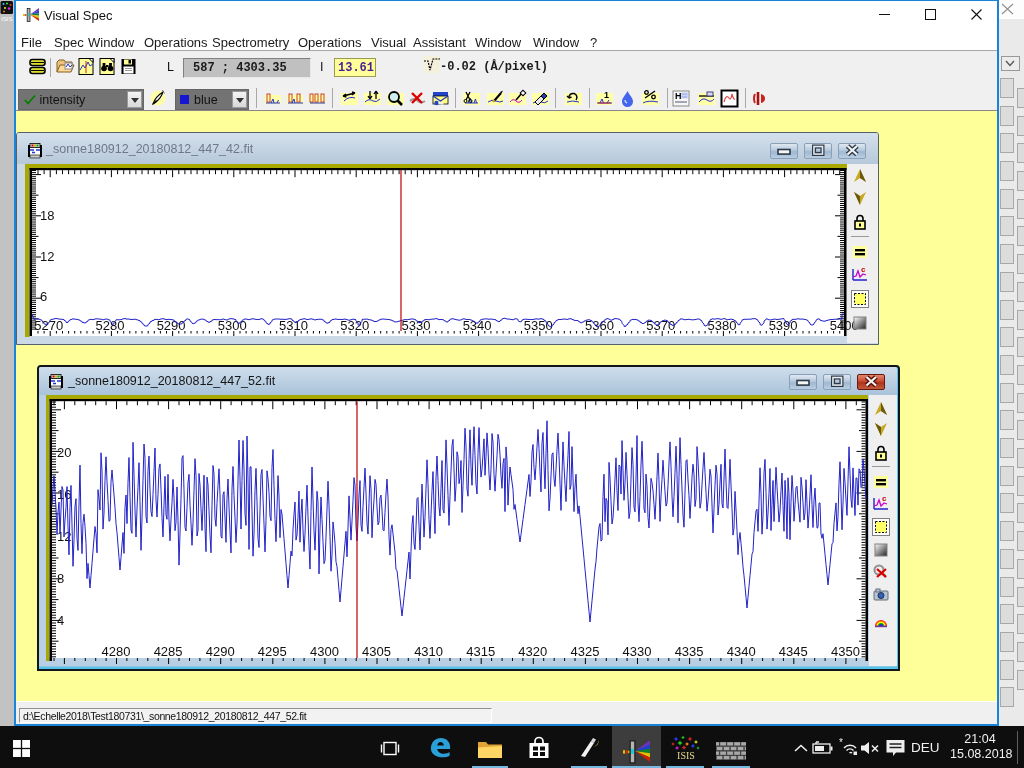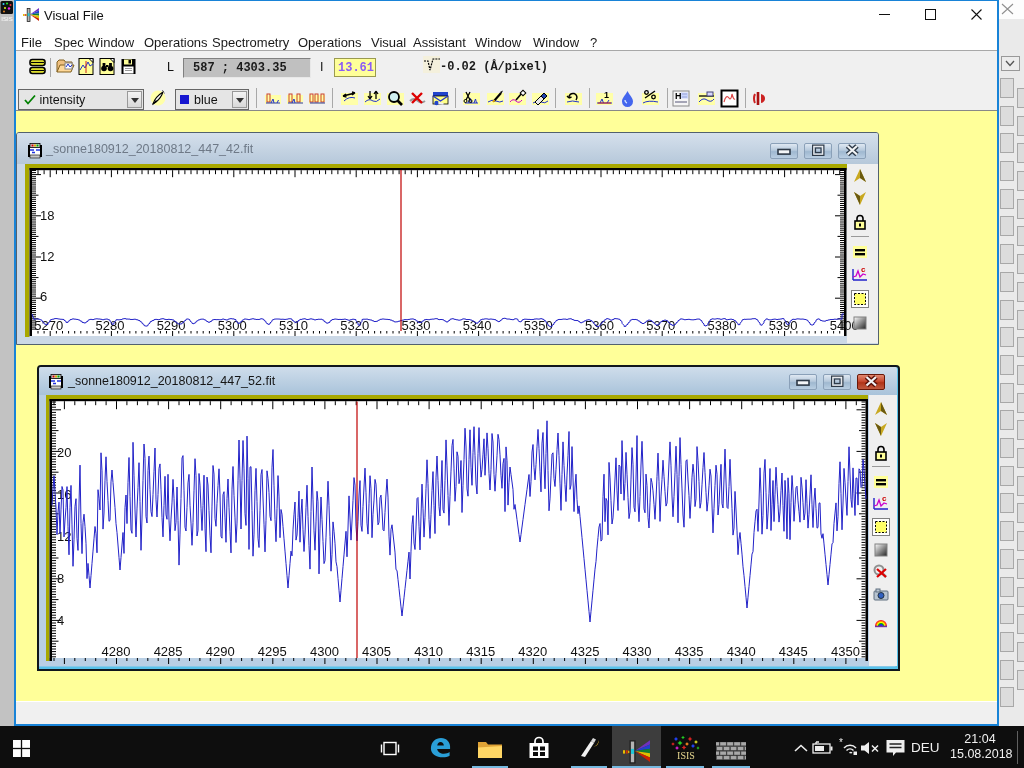--- a/index.html
+++ b/index.html
@@ -1,19 +1,19 @@
 <!DOCTYPE html>
 <html><head><meta charset="utf-8"><style>
 * { margin:0; padding:0; box-sizing:border-box; }
 html,body { width:1024px; height:768px; overflow:hidden; font-family:"Liberation Sans",sans-serif; background:#c4c4c4; }
 .abs { position:absolute; }
 #screen { position:relative; width:1024px; height:768px; }
 .rsb { position:absolute; width:13.5px; height:20px; background:#dcdcdc; border:1px solid #a8a8a8; }
 .mi { position:absolute; top:6px; font-size:13px; color:#1a1a1a; }
-.combo { position:absolute; height:21px; background:#e5e5e5; border:1px solid #666; }
+.combo { position:absolute; height:21px; background:#737373; border:1px solid #666; }
 .combo .dd { position:absolute; right:1px; top:1px; width:15px; height:17px; background:linear-gradient(#f4f4f4,#d8d8d8); border:1px solid #999; }
 .combo .dd:after { content:""; position:absolute; left:3px; top:6px; border:4px solid transparent; border-top:5px solid #333; }
 .wtext1 { position:absolute; font-size:12.5px; color:#6e7987; }
 .wtext2 { position:absolute; font-size:12.5px; color:#151515; }
 </style></head>
 <body>
 <div id="screen">
 
 <div class="abs" style="left:0;top:0;width:14px;height:726px;background:#c2c2c2">
   <svg width="14" height="24" viewBox="0 0 14 24">
@@ -84,34 +84,37 @@
 
 <div class="abs" style="left:14px;top:0;width:985px;height:726px;border:2px solid #1883d7;border-top-width:1.5px;background:#fff"></div>
 
 <div class="abs" style="left:16px;top:51px;width:981px;height:60px;background:#f0f0f0"></div>
 
 <div class="abs" style="left:16px;top:50px;width:981px;height:1.2px;background:#a8a8a8"></div>
 
 <div class="abs" style="left:16px;top:109.5px;width:981px;height:591.5px;background:#ffff99;border-top:1.5px solid #888"></div>
 
 <div class="abs" style="left:16px;top:701px;width:981px;height:23px;background:#f0f0f0;border-top:1.5px solid #fff"></div>
+<div class="abs" style="left:19px;top:708px;width:473px;height:15px;background:#f2f2f2;border:1px solid;border-color:#909090 #fff #fff #909090">
+  <span style="position:absolute;left:3px;top:1px;font-size:10.5px;letter-spacing:-0.35px;color:#111;white-space:nowrap">d:\Echelle2018\Test180731\_sonne180912_20180812_447_52.fit</span>
+    </div>
 
 <div class="abs" style="left:23px;top:8px"><svg width="16.0" height="14.0" viewBox="0 0 16 14">
 <rect x="0" y="6" width="1.2" height="2" fill="#e8c000"></rect>
         <rect x="1.6" y="6" width="1.2" height="2" fill="#cc3300"></rect>
         <rect x="3" y="6.3" width="1" height="1.4" fill="#e8c000"></rect>
 <rect x="4.2" y="0.5" width="2.8" height="13" fill="#b4b4b4" stroke="#222" stroke-width="0.8"></rect>
 <rect x="4.7" y="5.2" width="1.8" height="3" fill="#22c8d8"></rect>
 <polygon points="7,6.5 16,0 16,2.6" fill="#7030c0"></polygon>
 <polygon points="7,6.5 16,2.6 16,5.2" fill="#2040d0"></polygon>
 <polygon points="7,6.5 16,5.2 16,7.8" fill="#108030"></polygon>
 <polygon points="7,6.5 16,7.8 16,10.4" fill="#e0c000"></polygon>
 <polygon points="7,6.5 16,10.4 16,13" fill="#cc2200"></polygon>
 </svg></div>
-<span class="abs" style="left:44px;top:8px;font-size:13px;color:#111">Visual File</span>
+<span class="abs" style="left:44px;top:8px;font-size:13px;color:#111">Visual Spec</span>
 <svg class="abs" style="left:861px;top:0" width="46" height="29">
       <line x1="18" y1="14.5" x2="29" y2="14.5" stroke="#111" stroke-width="1"></line>
     </svg>
 <svg class="abs" style="left:907px;top:0" width="46" height="29">
       <rect x="18.5" y="9.5" width="10" height="10" fill="none" stroke="#111" stroke-width="1"></rect>
     </svg>
 <svg class="abs" style="left:953px;top:0" width="46" height="29">
       <path d="M18.5 9.5 L28.5 19.5 M28.5 9.5 L18.5 19.5" stroke="#111" stroke-width="1.1"></path>
     </svg>
 
@@ -167,21 +170,21 @@
     <div class="abs" style="left:423px;top:56px;width:19px;height:19px"><svg width="19" height="19" viewBox="0 0 19 19">
         <rect x="0" y="0" width="17" height="17" fill="#f4f0dc"></rect>
         <path d="M1 5 h4 L7 14 L10 3 h7" stroke="#000" stroke-width="1.2" fill="none" stroke-dasharray="2,1"></path>
       </svg></div>
 <span class="abs" style="left:167px;top:60px;font-size:12.5px;color:#111">L</span>
 <div class="abs" style="left:183px;top:58px;width:128px;height:19.5px;background:#c0c0c0;border:1px solid;border-color:#808080 #e8e8e8 #e8e8e8 #808080">
   <span style="position:absolute;left:9px;top:2px;font-size:12px;font-family:'Liberation Mono',monospace;font-weight:bold;color:#1a1a1a;letter-spacing:0px">587 ; 4303.35</span>
     </div>
 <span class="abs" style="left:320px;top:60px;font-size:12.5px;color:#111">I</span>
 <div class="abs" style="left:334px;top:58px;width:42px;height:19px;background:#ffff99;border:1px solid #9a9a50">
-  <span style="position:absolute;left:3px;top:2px;font-size:12px;font-family:'Liberation Mono',monospace;font-weight:bold;color:#8b5cf6">13.61</span>
+  <span style="position:absolute;left:3px;top:2px;font-size:12px;font-family:'Liberation Mono',monospace;font-weight:bold;color:#4c1d95">13.61</span>
     </div>
 <span class="abs" style="left:440px;top:60px;font-size:12px;font-family:'Liberation Mono',monospace;font-weight:bold;color:#1a1a1a">-0.02 (Å/pixel)</span>
 
 <div class="combo" style="left:17.5px;top:89px;width:126px">
   <svg width="14" height="12" viewBox="0 0 14 12" style="position:absolute;left:4px;top:4px">
         <path d="M2 6 L5 9.5 L12 1.5" fill="none" stroke="#008000" stroke-width="1.8"></path>
       </svg>
   <span style="position:absolute;left:21px;top:3px;font-size:12.5px;color:#111">intensity</span>
       <div class="dd"></div>
     </div>

